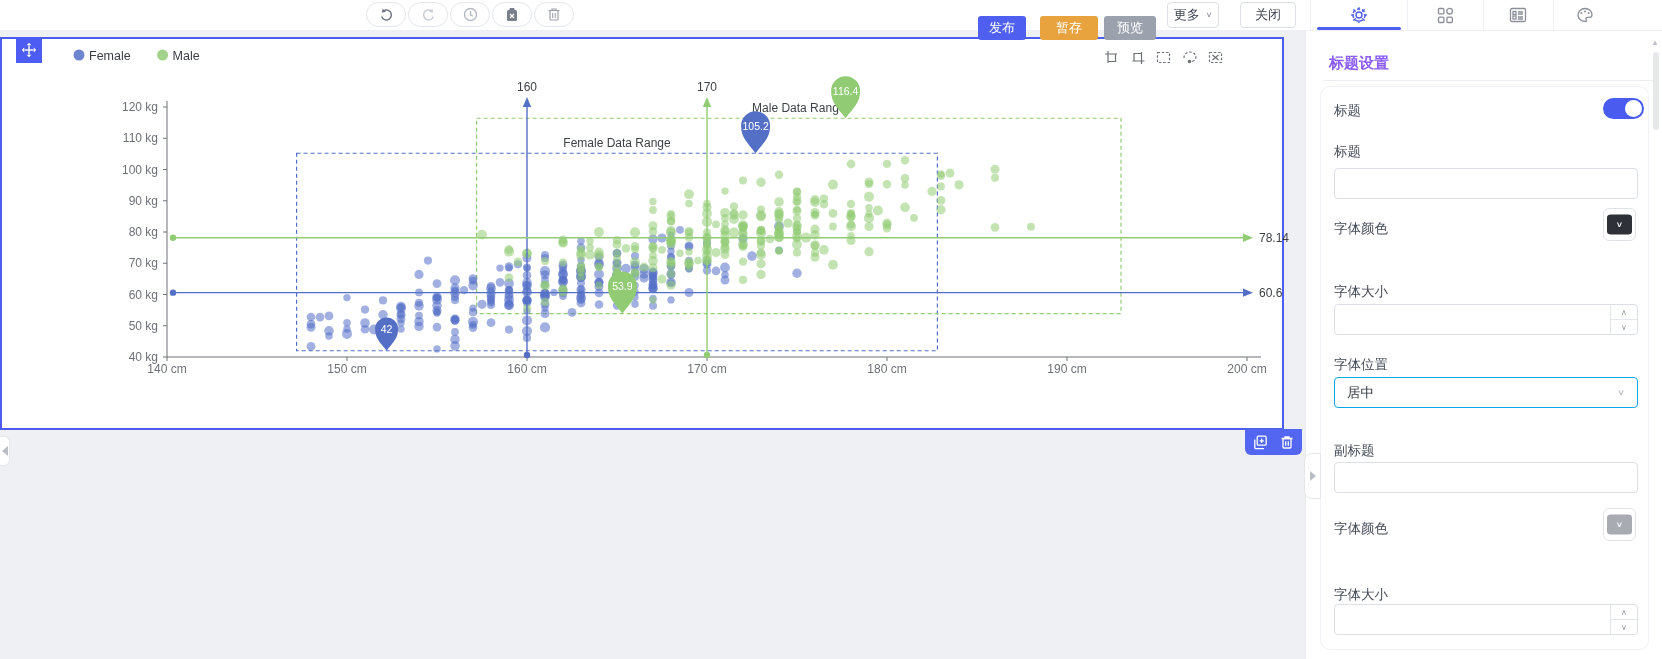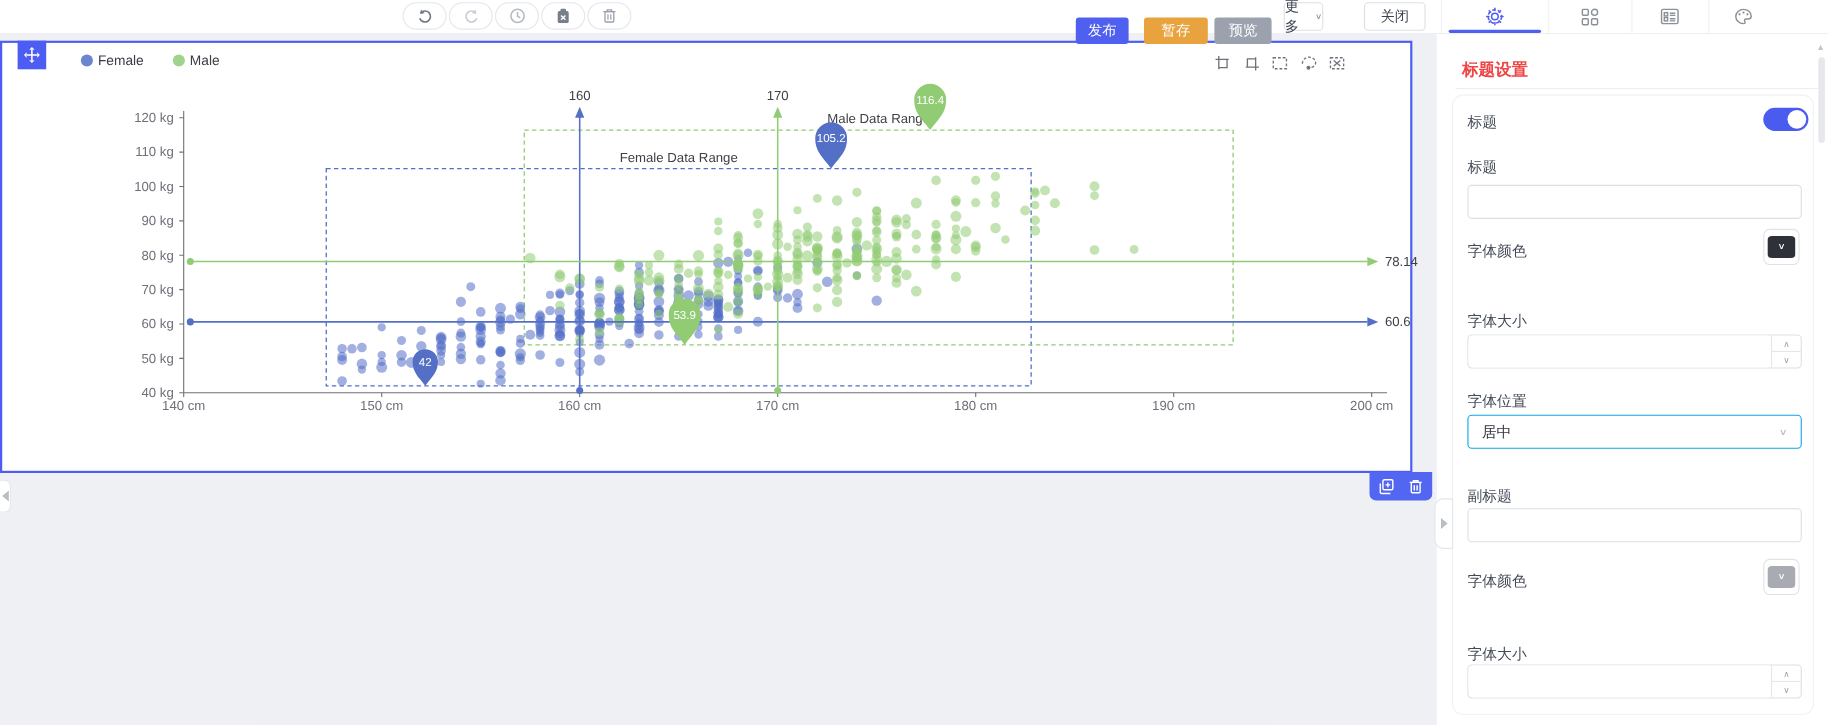--- a/index.html
+++ b/index.html
@@ -22,21 +22,21 @@
   #widget{position:absolute;left:16px;top:37px;width:1284px;height:393px;background:#fff;border:2px solid #4d5cf2;box-sizing:border-box;padding-left:41px;}
   #draghandle{position:absolute;left:16px;top:37px;width:26px;height:26px;background:#4d5cf2;z-index:12;
               display:flex;align-items:center;justify-content:center;}
   #cornertag{position:absolute;left:1245px;top:429px;width:57px;height:26px;background:#5266f2;z-index:12;
              border-radius:0 0 6px 6px;display:flex;align-items:center;justify-content:center;gap:12px;}
   .edgehandle{position:absolute;background:#fff;border:1px solid #e4e6ea;box-sizing:border-box;display:flex;align-items:center;justify-content:center;}
   .tri-r{width:0;height:0;border-top:5px solid transparent;border-bottom:5px solid transparent;border-left:6px solid #b9bdc4;}
   .tri-l{width:0;height:0;border-top:5px solid transparent;border-bottom:5px solid transparent;border-right:6px solid #b9bdc4;}
   
   #panel{position:absolute;left:1305px;top:30px;width:357px;height:629px;background:#fff;border-left:1px solid #e8eaee;box-sizing:border-box;z-index:20;}
-  #panel .header{position:absolute;left:23px;top:24px;font-size:15px;font-weight:bold;color:#ef4444;}
+  #panel .header{position:absolute;left:23px;top:24px;font-size:15px;font-weight:bold;color:#8b5cf6;}
   #panel .divider{position:absolute;left:17px;right:8px;top:50px;height:1px;background:#eceef2;}
   #panel .card{position:absolute;left:14px;top:56px;width:327px;height:562px;border:1px solid #f1f2f5;border-radius:10px;background:#fff;}
   .flabel{position:absolute;left:28px;font-size:13.5px;color:#434a57;}
   .tinput{position:absolute;left:28px;width:304px;height:31px;border:1px solid #dcdfe3;border-radius:4px;background:#fff;
           box-sizing:border-box;font-size:13px;color:#303540;padding:0 10px;outline:none;}
   .numwrap{position:absolute;left:28px;width:304px;height:31px;border:1px solid #dcdfe3;border-radius:4px;background:#fff;box-sizing:border-box;}
   .numspin{position:absolute;right:0;top:0;width:26px;height:29px;border-left:1px solid #e3e6ea;display:flex;flex-direction:column;}
   .numspin div{flex:1;display:flex;align-items:center;justify-content:center;font-size:8px;color:#9aa0a8;cursor:pointer;}
   .numspin div:first-child{border-bottom:1px solid #e3e6ea;}
   .selwrap{position:absolute;left:28px;width:304px;height:31px;border:1px solid #0ea5e9;border-radius:4px;background:#fff;
@@ -91,21 +91,21 @@
       <svg width="14" height="15" viewBox="0 0 14 15">
         <path d="M1.5 3.5 H12.5 M5 3.5 V2 H9 V3.5" fill="none" stroke="#9aa0ab" stroke-width="1.2"></path>
         <rect x="3" y="3.5" width="8" height="9.5" rx="1" fill="none" stroke="#9aa0ab" stroke-width="1.2"></rect>
         <path d="M5.7 6 V11 M8.3 6 V11" stroke="#9aa0ab" stroke-width="1.1"></path>
       </svg>
     </div>
 
     <div class="actbtn" style="left:978px;width:48px;background:#4f5ff0;">发布</div>
     <div class="actbtn" style="left:1040px;width:58px;background:#e8a33f;">暂存</div>
     <div class="actbtn" style="left:1104px;width:52px;background:#9ba1ad;">预览</div>
-    <div class="ghostbtn" style="left:1167px;width:36px;">
+    <div class="ghostbtn" style="left:1167px;width:52px;text-align:right;">
       <span>更多</span>
       <span class="chev">∨</span>
     </div>
     <div class="ghostbtn" style="left:1240px;width:56px;">
       <span>关闭</span>
     </div>
 
     <div class="tabsep" style="left:1310px;"></div>
     <div class="tabcell" style="left:1311px;width:96px;">
       <svg width="18" height="18" viewBox="0 0 18 18">

